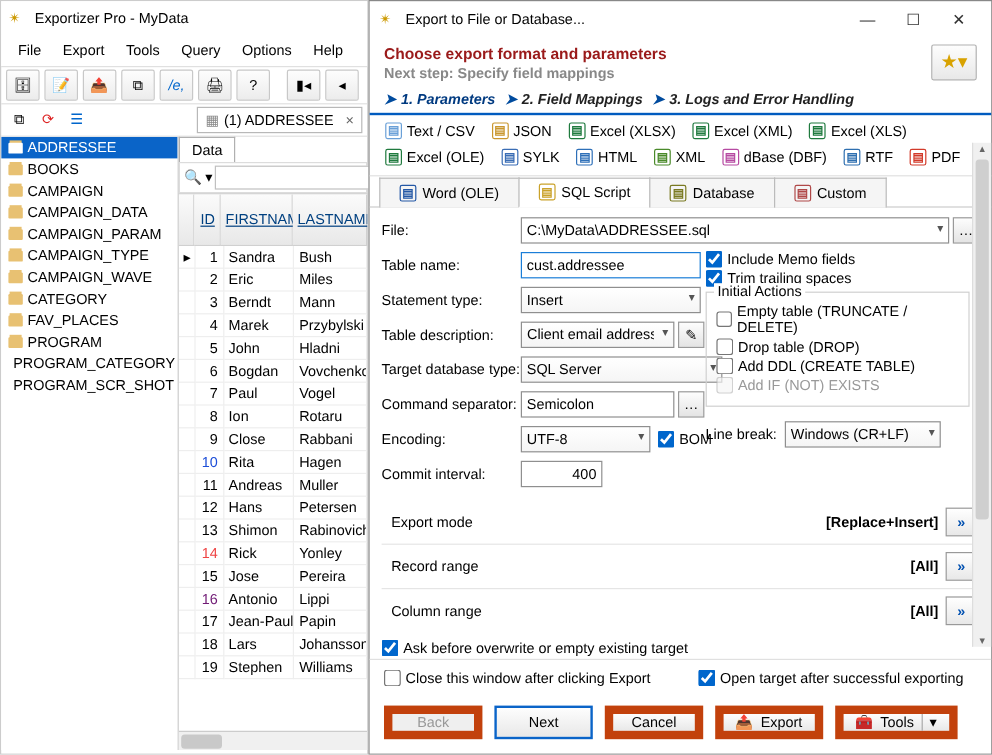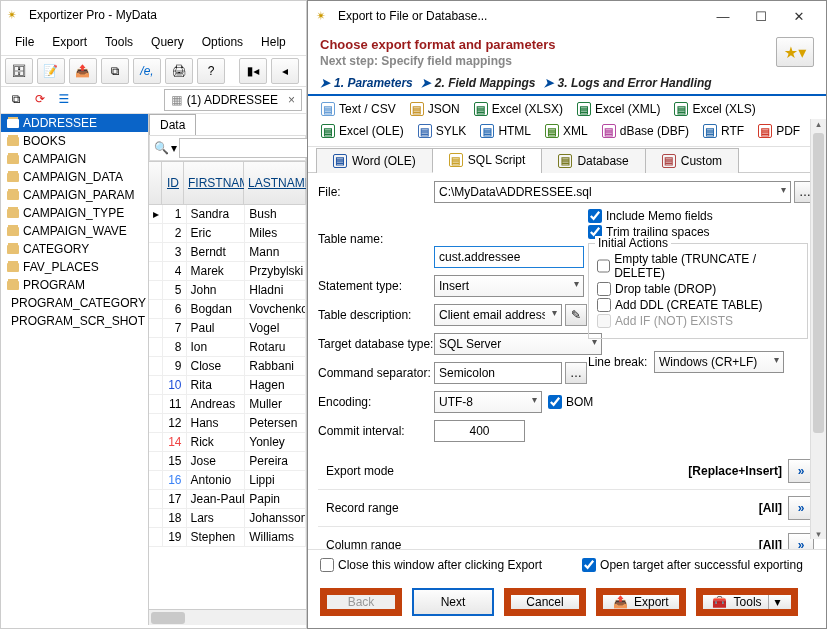--- a/index.html
+++ b/index.html
@@ -61,21 +61,21 @@
   .fmt-btn { padding:3px 8px 3px 4px; display:flex; align-items:center; gap:4px; border:1px solid transparent; }
   .fmt-ico { width:14px; height:14px; display:flex; align-items:center; justify-content:center; font-size:10px; font-weight:bold; border-radius:2px; }
   .fmt-tabs { display:flex; padding:0 8px; border-bottom:1px solid #ccc; }
   .ftab { padding:4px 16px 5px; border:1px solid #bbb; border-bottom:none; margin-right:-1px; background:#f5f5f5; display:flex; align-items:center; gap:5px; position:relative; top:1px; }
   .ftab.active { background:#fff; border-bottom:1px solid #fff; }
 
   .form { flex:1; padding:8px 10px; overflow:hidden; position:relative; }
   .form-row { display:flex; align-items:center; margin-bottom:7px; }
   .flabel { width:116px; }
   .finput, .fselect { height:22px; border:1px solid #8f8f8f; padding:0 4px; background:#fff; }
-  .finput.hl, .fselect.hl { border:1px solid #1b7ed8;margin-top:36px; }
+  .finput.hl, .fselect.hl { border:1px solid #1b7ed8; }
   .fselect { appearance:none; padding-right:16px; background:linear-gradient(#fff,#f5f5f5); position:relative; }
   .sel-wrap { position:relative; display:inline-block; }
   .sel-wrap::after { content:"▾"; position:absolute; right:5px; top:3px; color:#555; pointer-events:none; font-size:10px; }
   .sqbtn { width:22px; height:22px; border:1px solid #999; background:linear-gradient(#fdfdfd,#e4e4e4); display:flex; align-items:center; justify-content:center; margin-left:3px; }
 
   .right-col { position:absolute; left:280px; top:34px; width:220px; }
   .chk { display:flex; align-items:center; gap:4px; margin:2px 0; }
   .chk input { width:14px; height:14px; margin:0; accent-color:#0066cc; }
   .chk.dis { color:#999; }
   .group { border:1px solid #d0d0d0; padding:6px 8px 8px; margin-top:4px; position:relative; }
@@ -272,33 +272,39 @@
               <div class="gcol-ln">Muller</div>
             </div>
             <div class="grow">
               <div class="gcol-mark"></div>
               <div class="gcol-id" style="color:#000;text-decoration:none">12</div>
               <div class="gcol-fn">Hans</div>
               <div class="gcol-ln">Petersen</div>
             </div>
             <div class="grow">
               <div class="gcol-mark"></div>
+              <div class="gcol-id" style="color:#000;text-decoration:none">13</div>
+              <div class="gcol-fn">Shimon</div>
+              <div class="gcol-ln">Rabinovich</div>
+            </div>
+            <div class="grow">
+              <div class="gcol-mark"></div>
               <div class="gcol-id" style="color:#ef4444;text-decoration:none">14</div>
               <div class="gcol-fn">Rick</div>
               <div class="gcol-ln">Yonley</div>
             </div>
             <div class="grow">
               <div class="gcol-mark"></div>
               <div class="gcol-id" style="color:#000;text-decoration:none">15</div>
               <div class="gcol-fn">Jose</div>
               <div class="gcol-ln">Pereira</div>
             </div>
             <div class="grow">
               <div class="gcol-mark"></div>
-              <div class="gcol-id" style="color:#3b82f6;text-decoration:none">16</div>
+              <div class="gcol-id" style="color:#701a75;text-decoration:none">16</div>
               <div class="gcol-fn">Antonio</div>
               <div class="gcol-ln">Lippi</div>
             </div>
             <div class="grow">
               <div class="gcol-mark"></div>
               <div class="gcol-id" style="color:#000;text-decoration:none">17</div>
               <div class="gcol-fn">Jean-Paul</div>
               <div class="gcol-ln">Papin</div>
             </div>
             <div class="grow">
@@ -453,21 +459,21 @@
     <div class="form-row">
       <div class="flabel">Encoding:</div>
       <div class="sel-wrap"><input class="fselect" style="width: 108px;" value="UTF-8"></div>
       <label class="chk" style="margin-left:6px">
         <input type="checkbox" checked="" style="">
         <span>BOM</span>
       </label>
     </div>
     <div class="form-row">
       <div class="flabel">Commit interval:</div>
-      <input class="finput" style="width: 91px; text-align: center;" value="400">
+      <input class="finput" style="width: 68px; text-align: right;" value="400">
     </div>
 
     <div class="right-col">
       <label class="chk">
           <input type="checkbox" checked="" style="">
           <span>Include Memo fields</span>
         </label>
       <label class="chk">
           <input type="checkbox" checked="" style="">
           <span>Trim trailing spaces</span>

